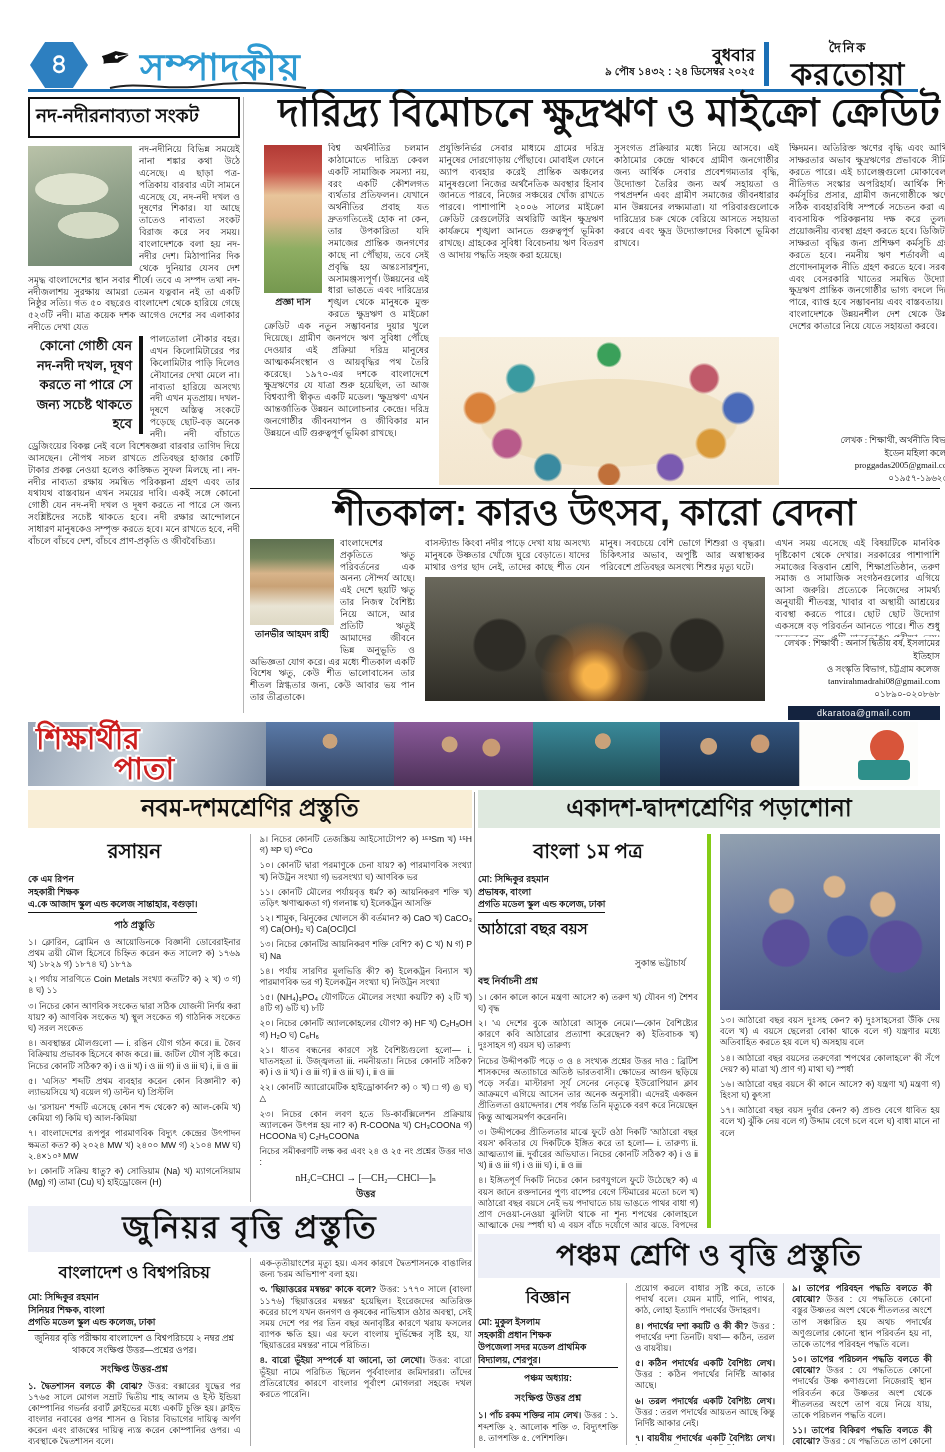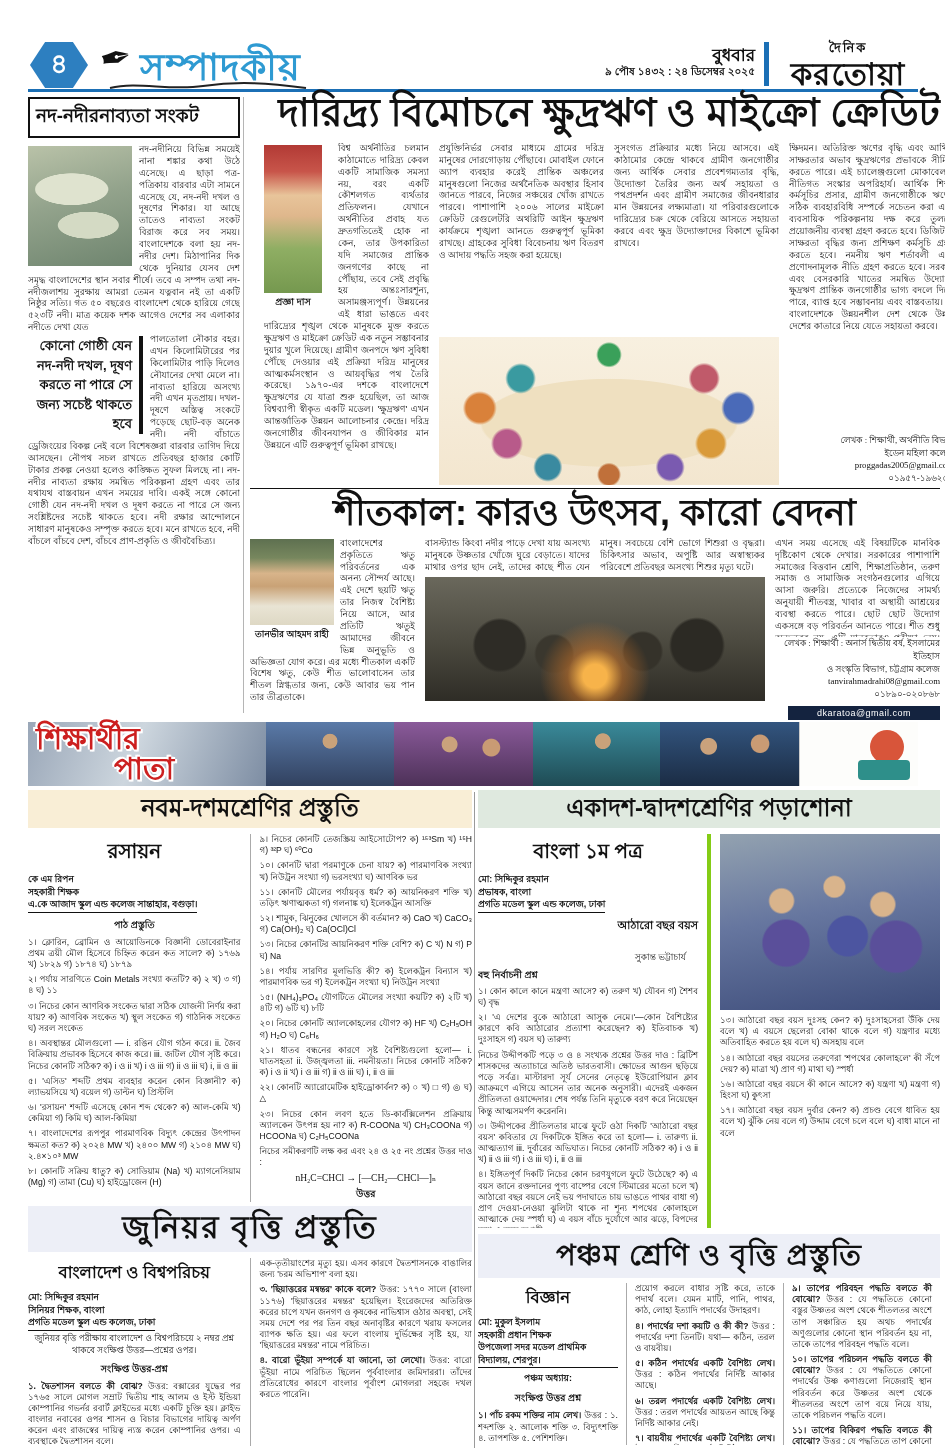--- a/index.html
+++ b/index.html
@@ -47,21 +47,21 @@
   .vrule1{left:243px;top:97px;width:1px;height:616px;background:#b5b5b5;}
   .vrule-main{left:474px;top:792px;width:1px;height:656px;background:#9a9a9a;}
 
   
   .art1{left:264px;top:92px;width:690px;height:394px;}
   .art1 h1{margin:0 0 8px 0;text-align:center;font-size:39px;font-weight:900;line-height:1.1;}
   .art1-grid{display:grid;grid-template-columns:1fr 1fr 1fr 1fr;
     grid-template-rows:188px 148px;column-gap:10px;row-gap:6px;height:342px;}
   .a1c1{grid-row:1/3;}
   .a1c4{grid-row:1/3;display:flex;flex-direction:column;}
-  .author-fig{float:left;width:58px;margin:2px 16px 3px 0;}
+  .author-fig{float:left;width:58px;margin:2px 6px 3px 0;}
   .author-photo1{width:58px;height:148px;
     background:linear-gradient(180deg,#b23a35 0%,#c8554a 18%,#e8c49a 34%,#dFb78c 48%,#8fae63 70%,#75984f 100%);}
   .author-cap{font-size:9.5px;font-weight:bold;text-align:center;padding-top:2px;}
   .illo{grid-column:2/4;grid-row:2;background:
       radial-gradient(circle at 50% 12%,#3aa05a 0 5%,transparent 6%),
       radial-gradient(circle at 12% 48%,#d9813a 0 4.5%,transparent 5.5%),
       radial-gradient(circle at 20% 72%,#b85a8a 0 4.5%,transparent 5.5%),
       radial-gradient(circle at 32% 88%,#3a8aa0 0 4.5%,transparent 5.5%),
       radial-gradient(circle at 50% 93%,#c0703a 0 4.5%,transparent 5.5%),
       radial-gradient(circle at 68% 88%,#7a5ab0 0 4.5%,transparent 5.5%),
@@ -131,21 +131,21 @@
   .chem-col{width:50%;overflow:hidden;}
   .chem-col + .chem-col{border-left:1px solid #aaa;padding-left:9px;}
   .chem-col:first-child{padding-right:9px;}
   .eq{font-size:9.5px;text-align:center;margin:4px 0;font-family:"Liberation Serif","DejaVu Serif",serif;}
   .ans-label{text-align:center;font-weight:bold;font-size:9.5px;margin-top:3px;}
 
   .bangla{left:478px;top:834px;width:462px;height:394px;display:flex;}
   .bangla-col{width:50%;overflow:hidden;}
   .bangla-col + .bangla-col{border-left:4px solid #84cc16;padding-left:9px;}
   .bangla-col:first-child{padding-right:9px;}
-  .poem-title{text-align:right;font-size:11px;font-weight:bold;margin-top:4px;}
+  .poem-title{text-align:left;font-size:15px;font-weight:bold;margin-top:4px;}
   .poet{text-align:right;font-size:9px;margin:14px 12px 3px 0;}
   .mcq-label{font-size:9.5px;font-weight:bold;margin-bottom:3px;}
   .class-photo{width:100%;height:176px;margin-bottom:5px;background:
       radial-gradient(circle at 28% 38%,#d9b48c 0 6%,transparent 7%),
       radial-gradient(circle at 52% 30%,#d9b48c 0 6%,transparent 7%),
       radial-gradient(circle at 74% 40%,#d9b48c 0 6%,transparent 7%),
       radial-gradient(circle at 30% 62%,#5a4f9a 0 12%,transparent 13%),
       radial-gradient(circle at 58% 58%,#4c55a0 0 12%,transparent 13%),
       radial-gradient(circle at 80% 64%,#5a4f9a 0 12%,transparent 13%),
       linear-gradient(170deg,#93a2b0 0%,#66769f 45%,#3d4c7a 100%);}

